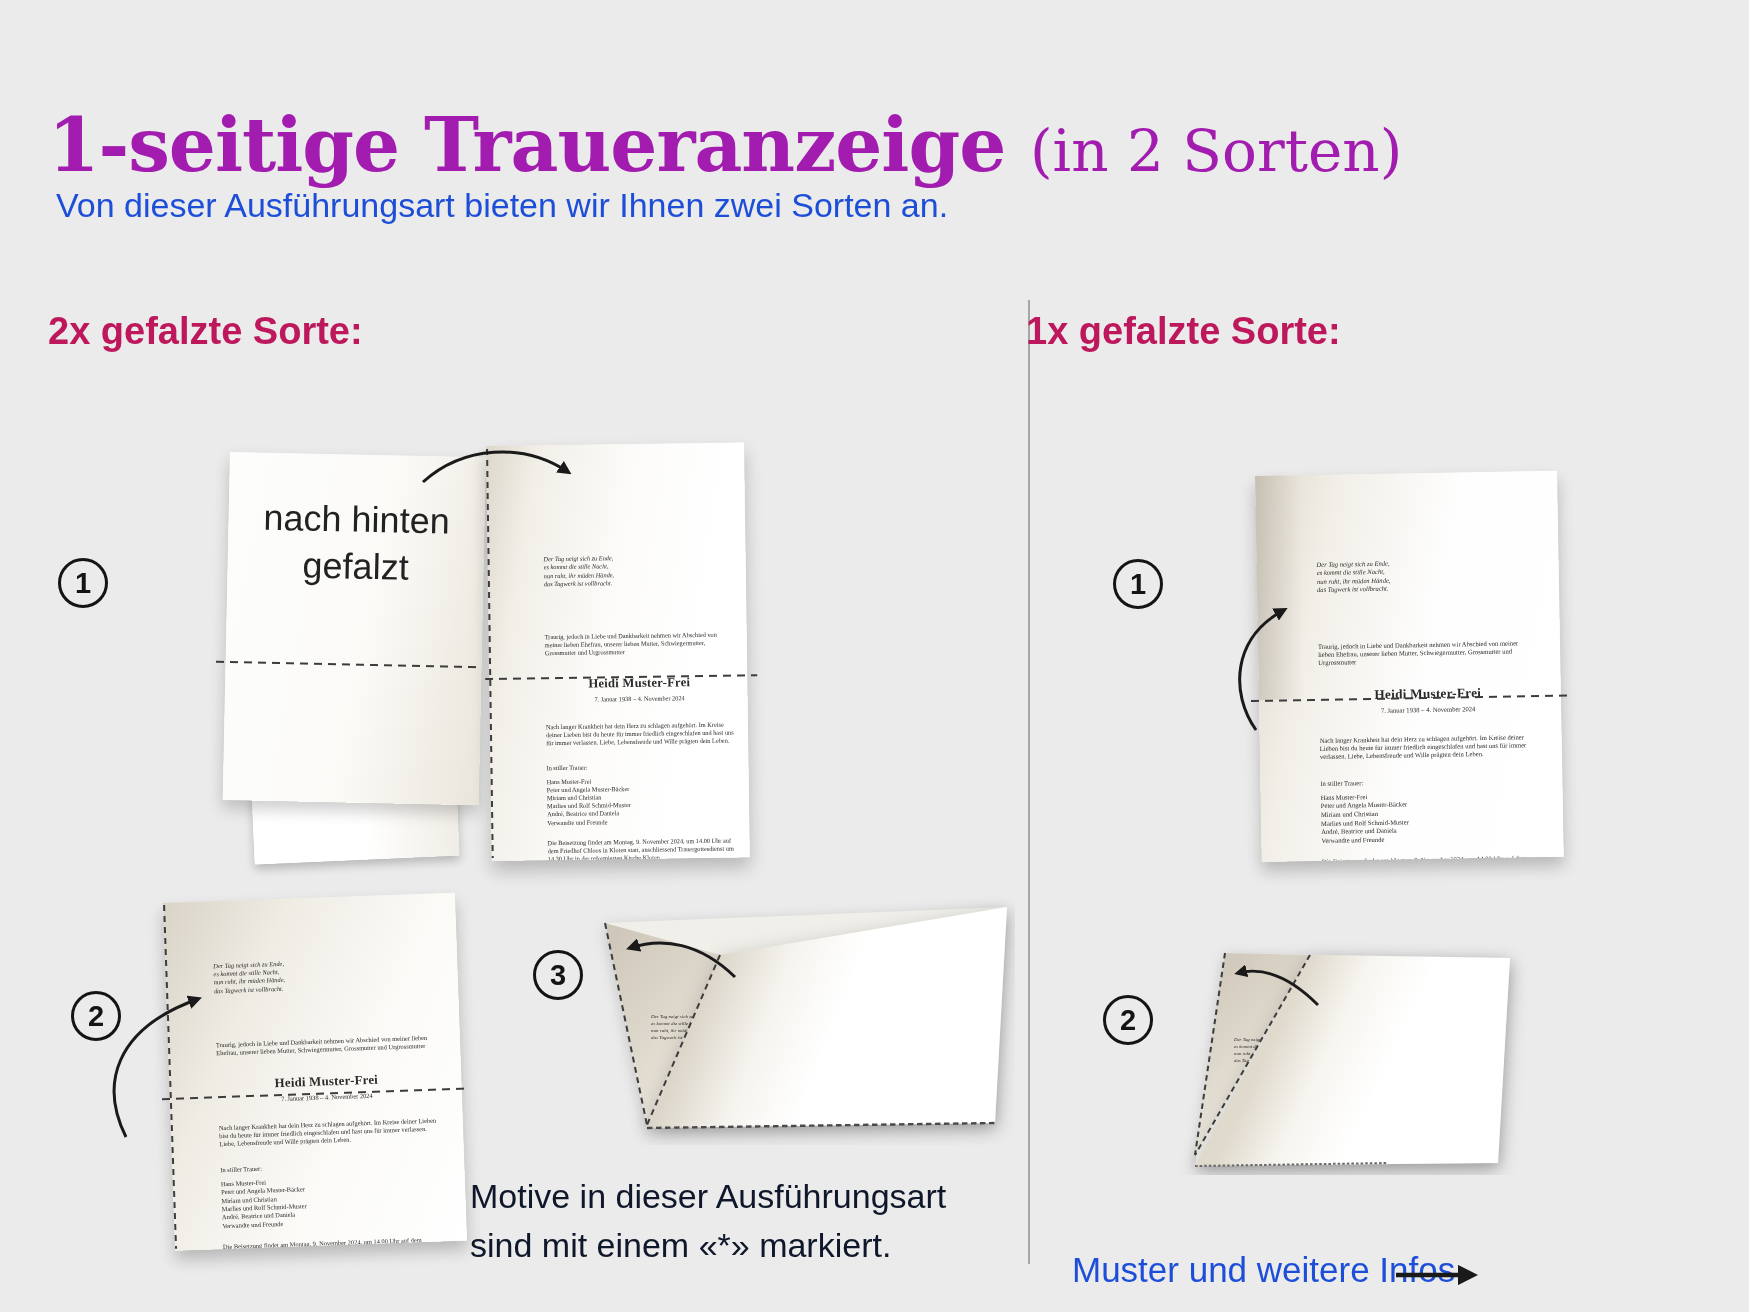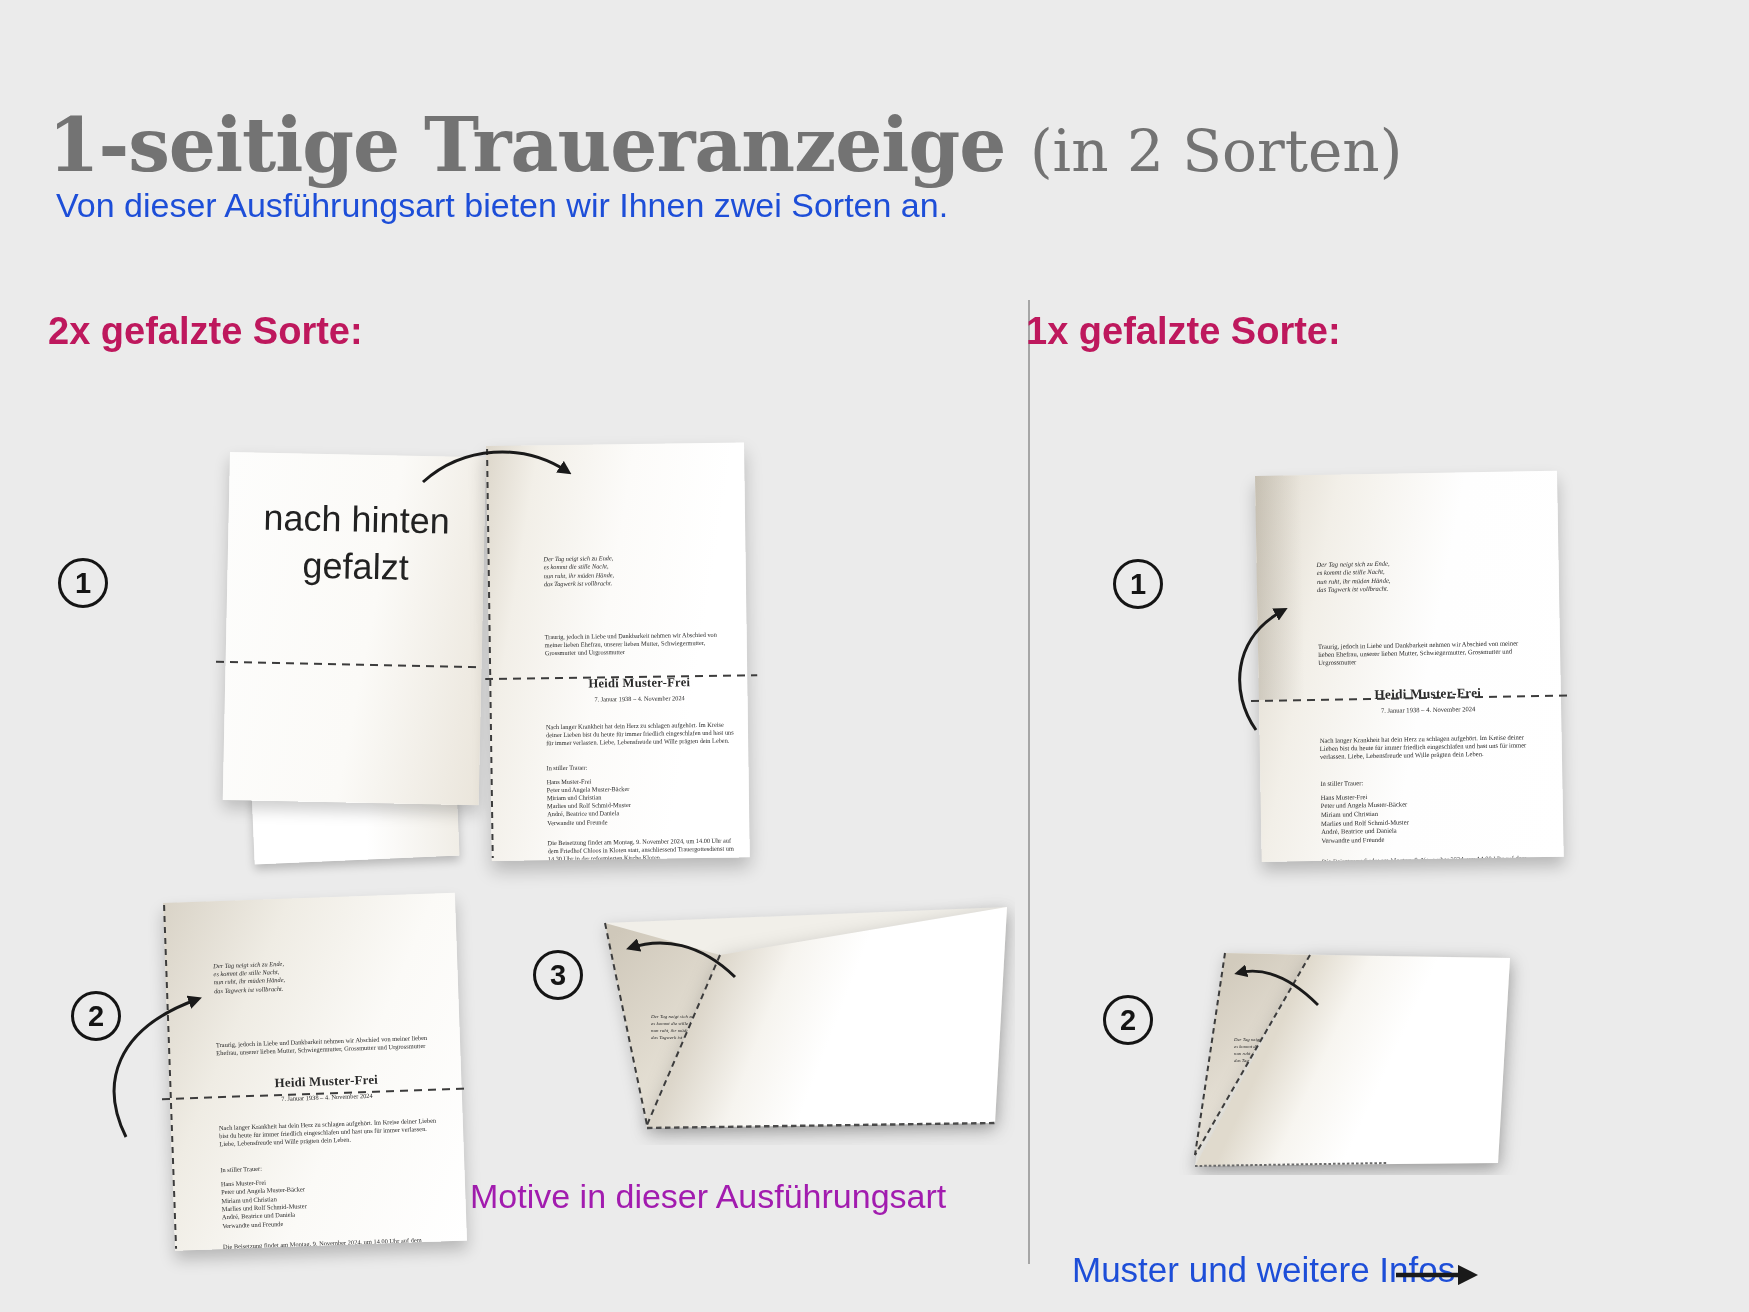--- a/index.html
+++ b/index.html
@@ -2,21 +2,21 @@
 <html><head>
 <meta charset="utf-8">
 <style>
   html,body{margin:0;padding:0;}
   body{width:1749px;height:1312px;overflow:hidden;background:#ebebeb;
        font-family:"Liberation Sans",sans-serif;color:#1a1a1a;position:relative;}
   .abs{position:absolute;}
 
   
   .page-title{left:48px;top:52px;font-family:"DejaVu Serif",serif;font-weight:700;
-              font-size:74px;letter-spacing:-1px;color:#737373;white-space:nowrap;}
+              font-size:74px;letter-spacing:-1px;color:#a21caf;white-space:nowrap;}
   .page-title .note{font-weight:400;font-size:58px;letter-spacing:0;}
   .page-subtitle{left:48px;top:186px;font-size:34px;color:#1d4ed8;margin-left:8px;}
 
   
   .sec-h{font-size:38px;font-weight:700;color:#be185d;}
   .sec-h.left{left:48px;top:310px;}
   .sec-h.right{left:1026px;top:310px;}
   .divider{left:1028px;top:300px;width:2px;height:964px;background:#a6a6a6;}
 
   
@@ -74,21 +74,21 @@
   .ob .ob-passing{margin:3.1em 0 0 0;}
   .ob .ob-grief{margin-top:2.8em;}
   .ob .ob-mourners{margin-top:.9em;line-height:1.3;}
   .ob .ob-funeral{margin:2em 0 0 0;}
   .ob p{padding:0;}
   .obh-a .ob{font-size:6.3px;padding:17.5em 14px 0 56px;}
   .obh-b .ob{font-size:6.4px;padding:9.5em 26px 0 48px;}
   .obh-c .ob{font-size:6.6px;padding:13em 24px 0 60px;}
 
   
-  .motif-note{left:470px;top:1172px;font-size:34px;line-height:1.45;color:#a21caf;}
+  .motif-note{left:470px;top:1172px;font-size:34px;line-height:1.45;color:#0f172a;}
   .more-info{left:1072px;top:1250px;font-size:35px;color:#1d4ed8;cursor:pointer;}
   svg{display:block;}
   .arrow-svg{z-index:5;}
 </style>
 </head>
 <body>
 
 <h1 class="abs page-title"><span>1-seitige Traueranzeige</span>
   <span class="note">(in 2 Sorten)</span></h1>
 <div class="abs page-subtitle">Von dieser Ausführungsart bieten wir Ihnen zwei Sorten an.</div>
@@ -206,20 +206,21 @@
   </g>
   <path d="M185,70 L472,22 L460,238 L112,243 Z" fill="url(#g-front)" style="filter:drop-shadow(0 6px 10px rgba(0,0,0,.22))"></path>
   <path d="M70,38 L112,240" fill="none" stroke="#3c3c3c" stroke-width="2" stroke-dasharray="6 4.5"></path>
   <path d="M185,70 L112,240" fill="none" stroke="#3c3c3c" stroke-width="2" stroke-dasharray="6 4.5"></path>
   <path d="M112,243 L460,238" fill="none" stroke="#4a4a4a" stroke-width="2.4" stroke-dasharray="5.5 3.5"></path>
   <path d="M200,92 C165,58 128,52 95,63" fill="none" stroke="#1a1a1a" stroke-width="3" marker-end="url(#ah)"></path>
 </svg>
 
 <div class="abs motif-note">
   <div>Motive in dieser Ausführungsart</div>
+  <div>sind mit einem «*» markiert.</div>
 </div>
 
 <div class="panel card-single obh-c">
   <div class="flap-shade"></div>
   <div class="hdash"></div>
 
   <div class="ob">
     <div class="ob-poem">
       <div>Der Tag neigt sich zu Ende,</div>
       <div>es kommt die stille Nacht,</div>

